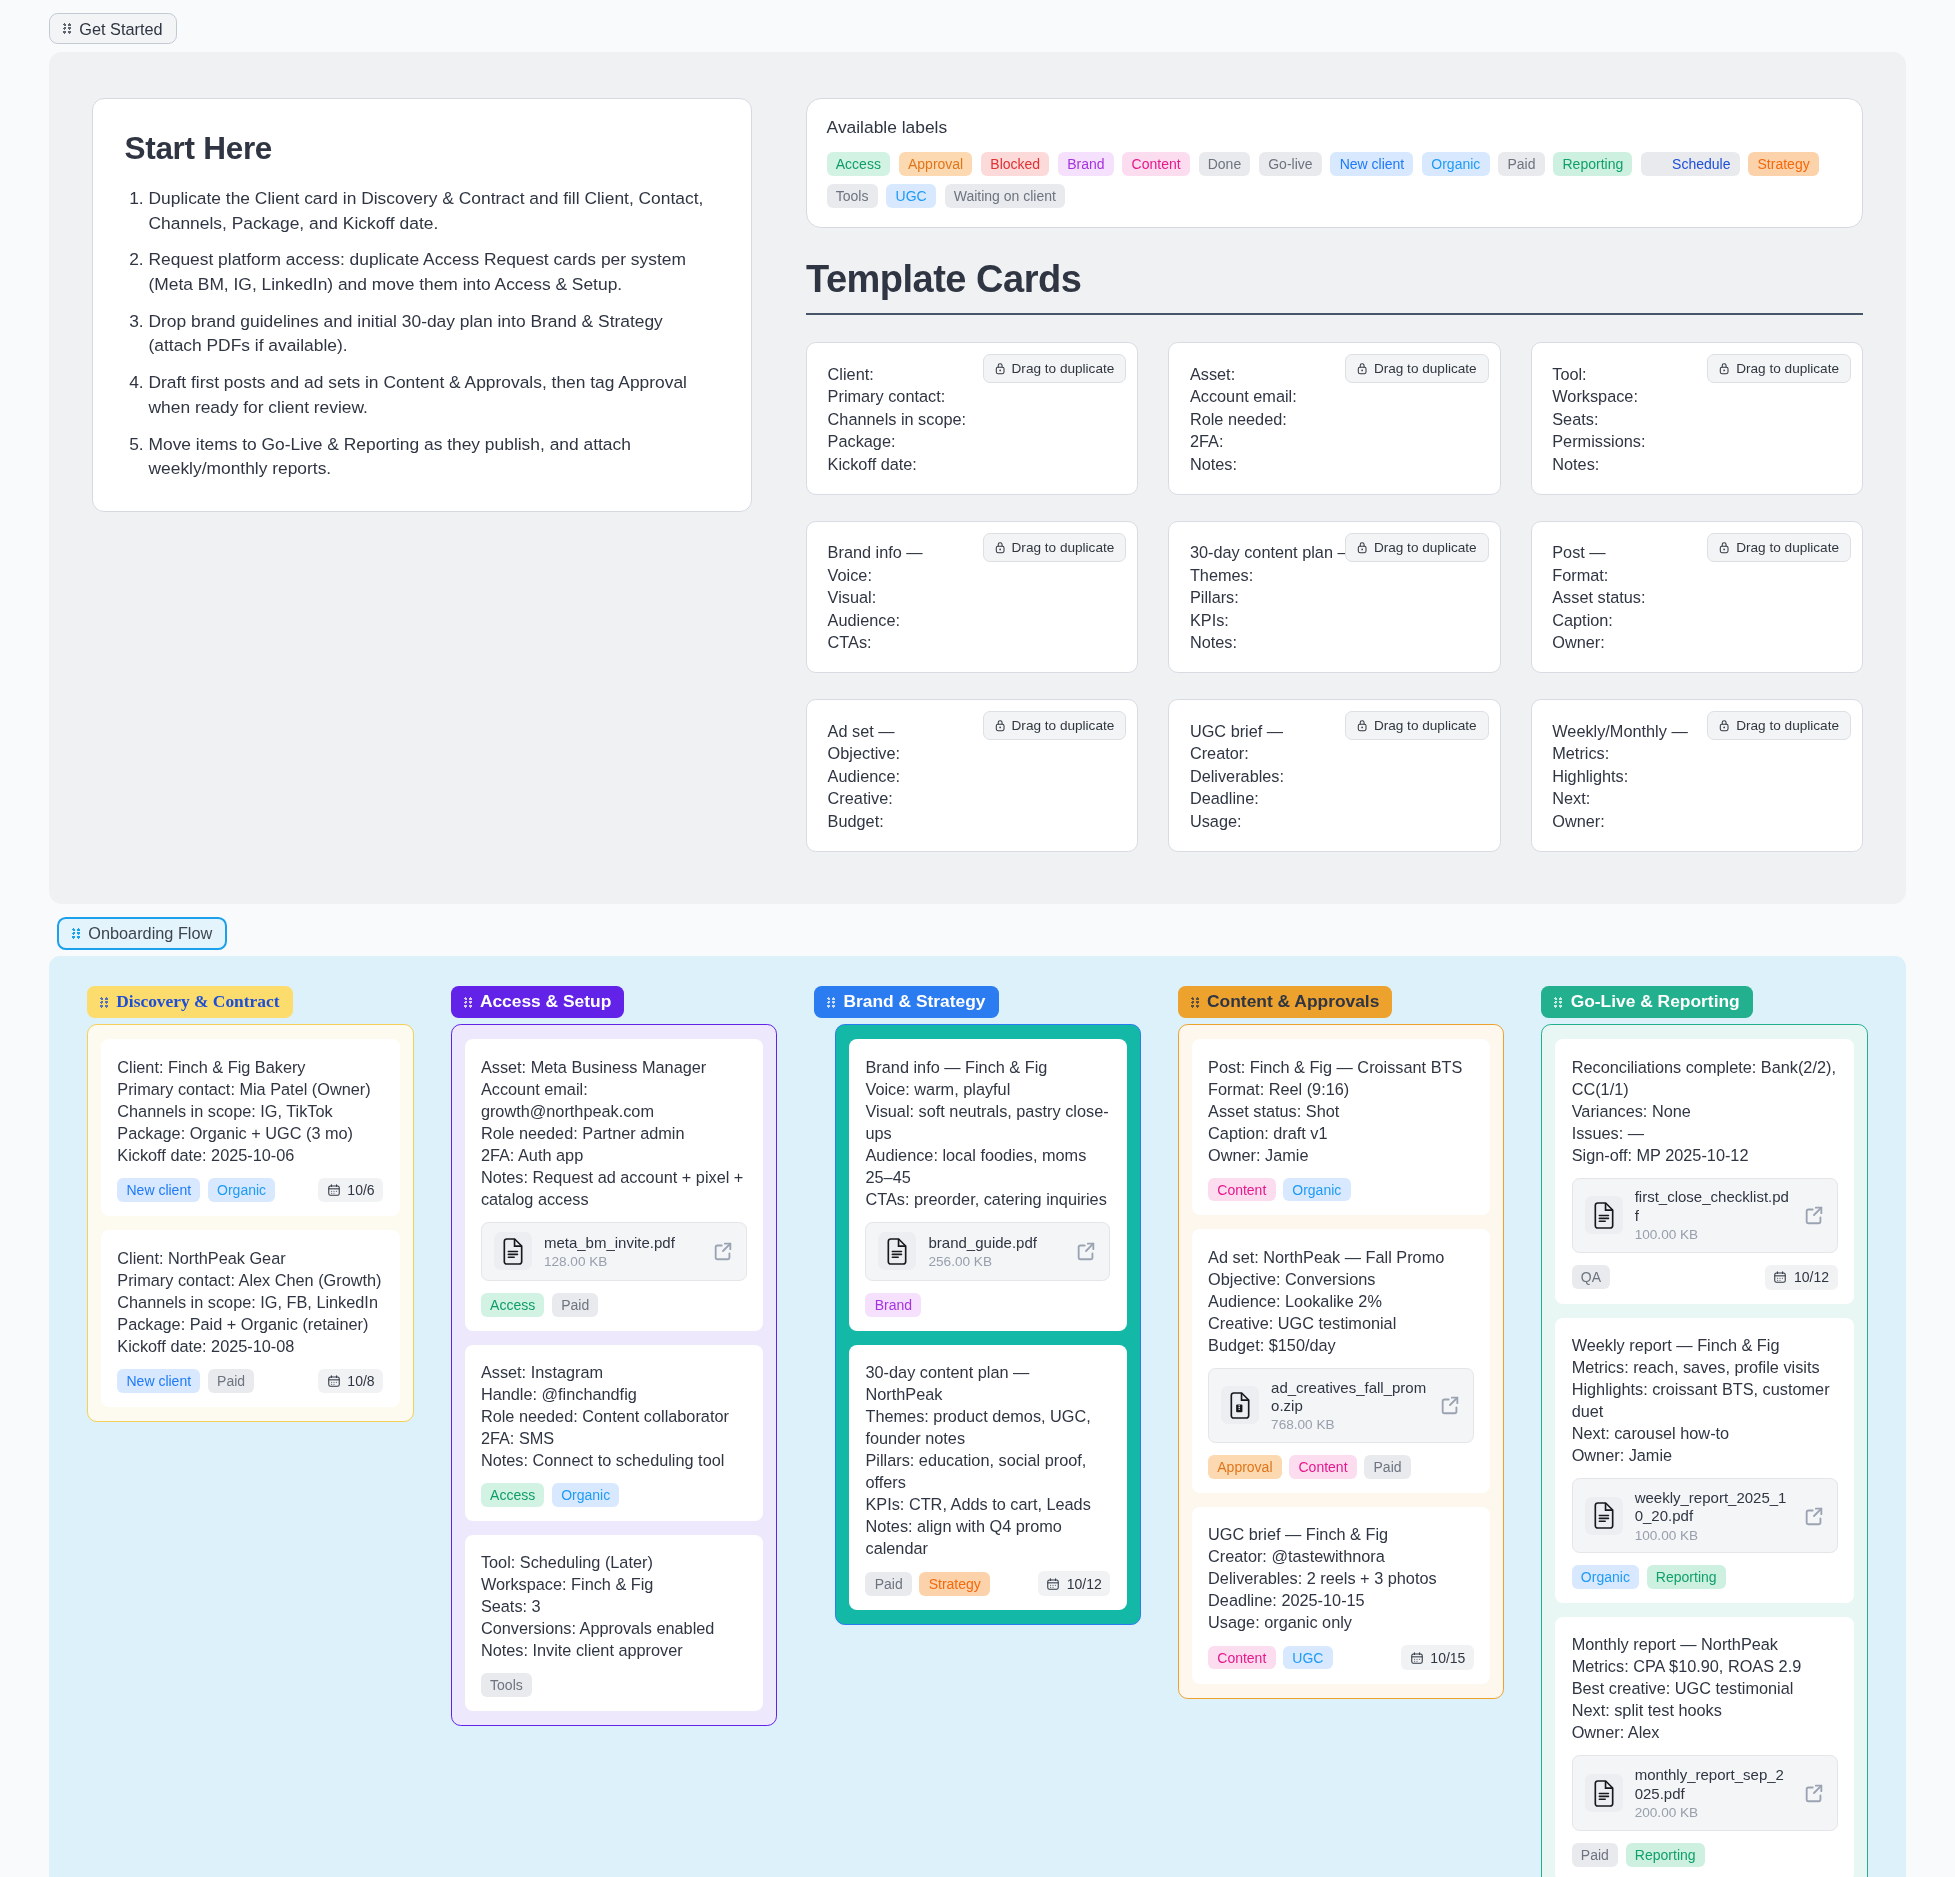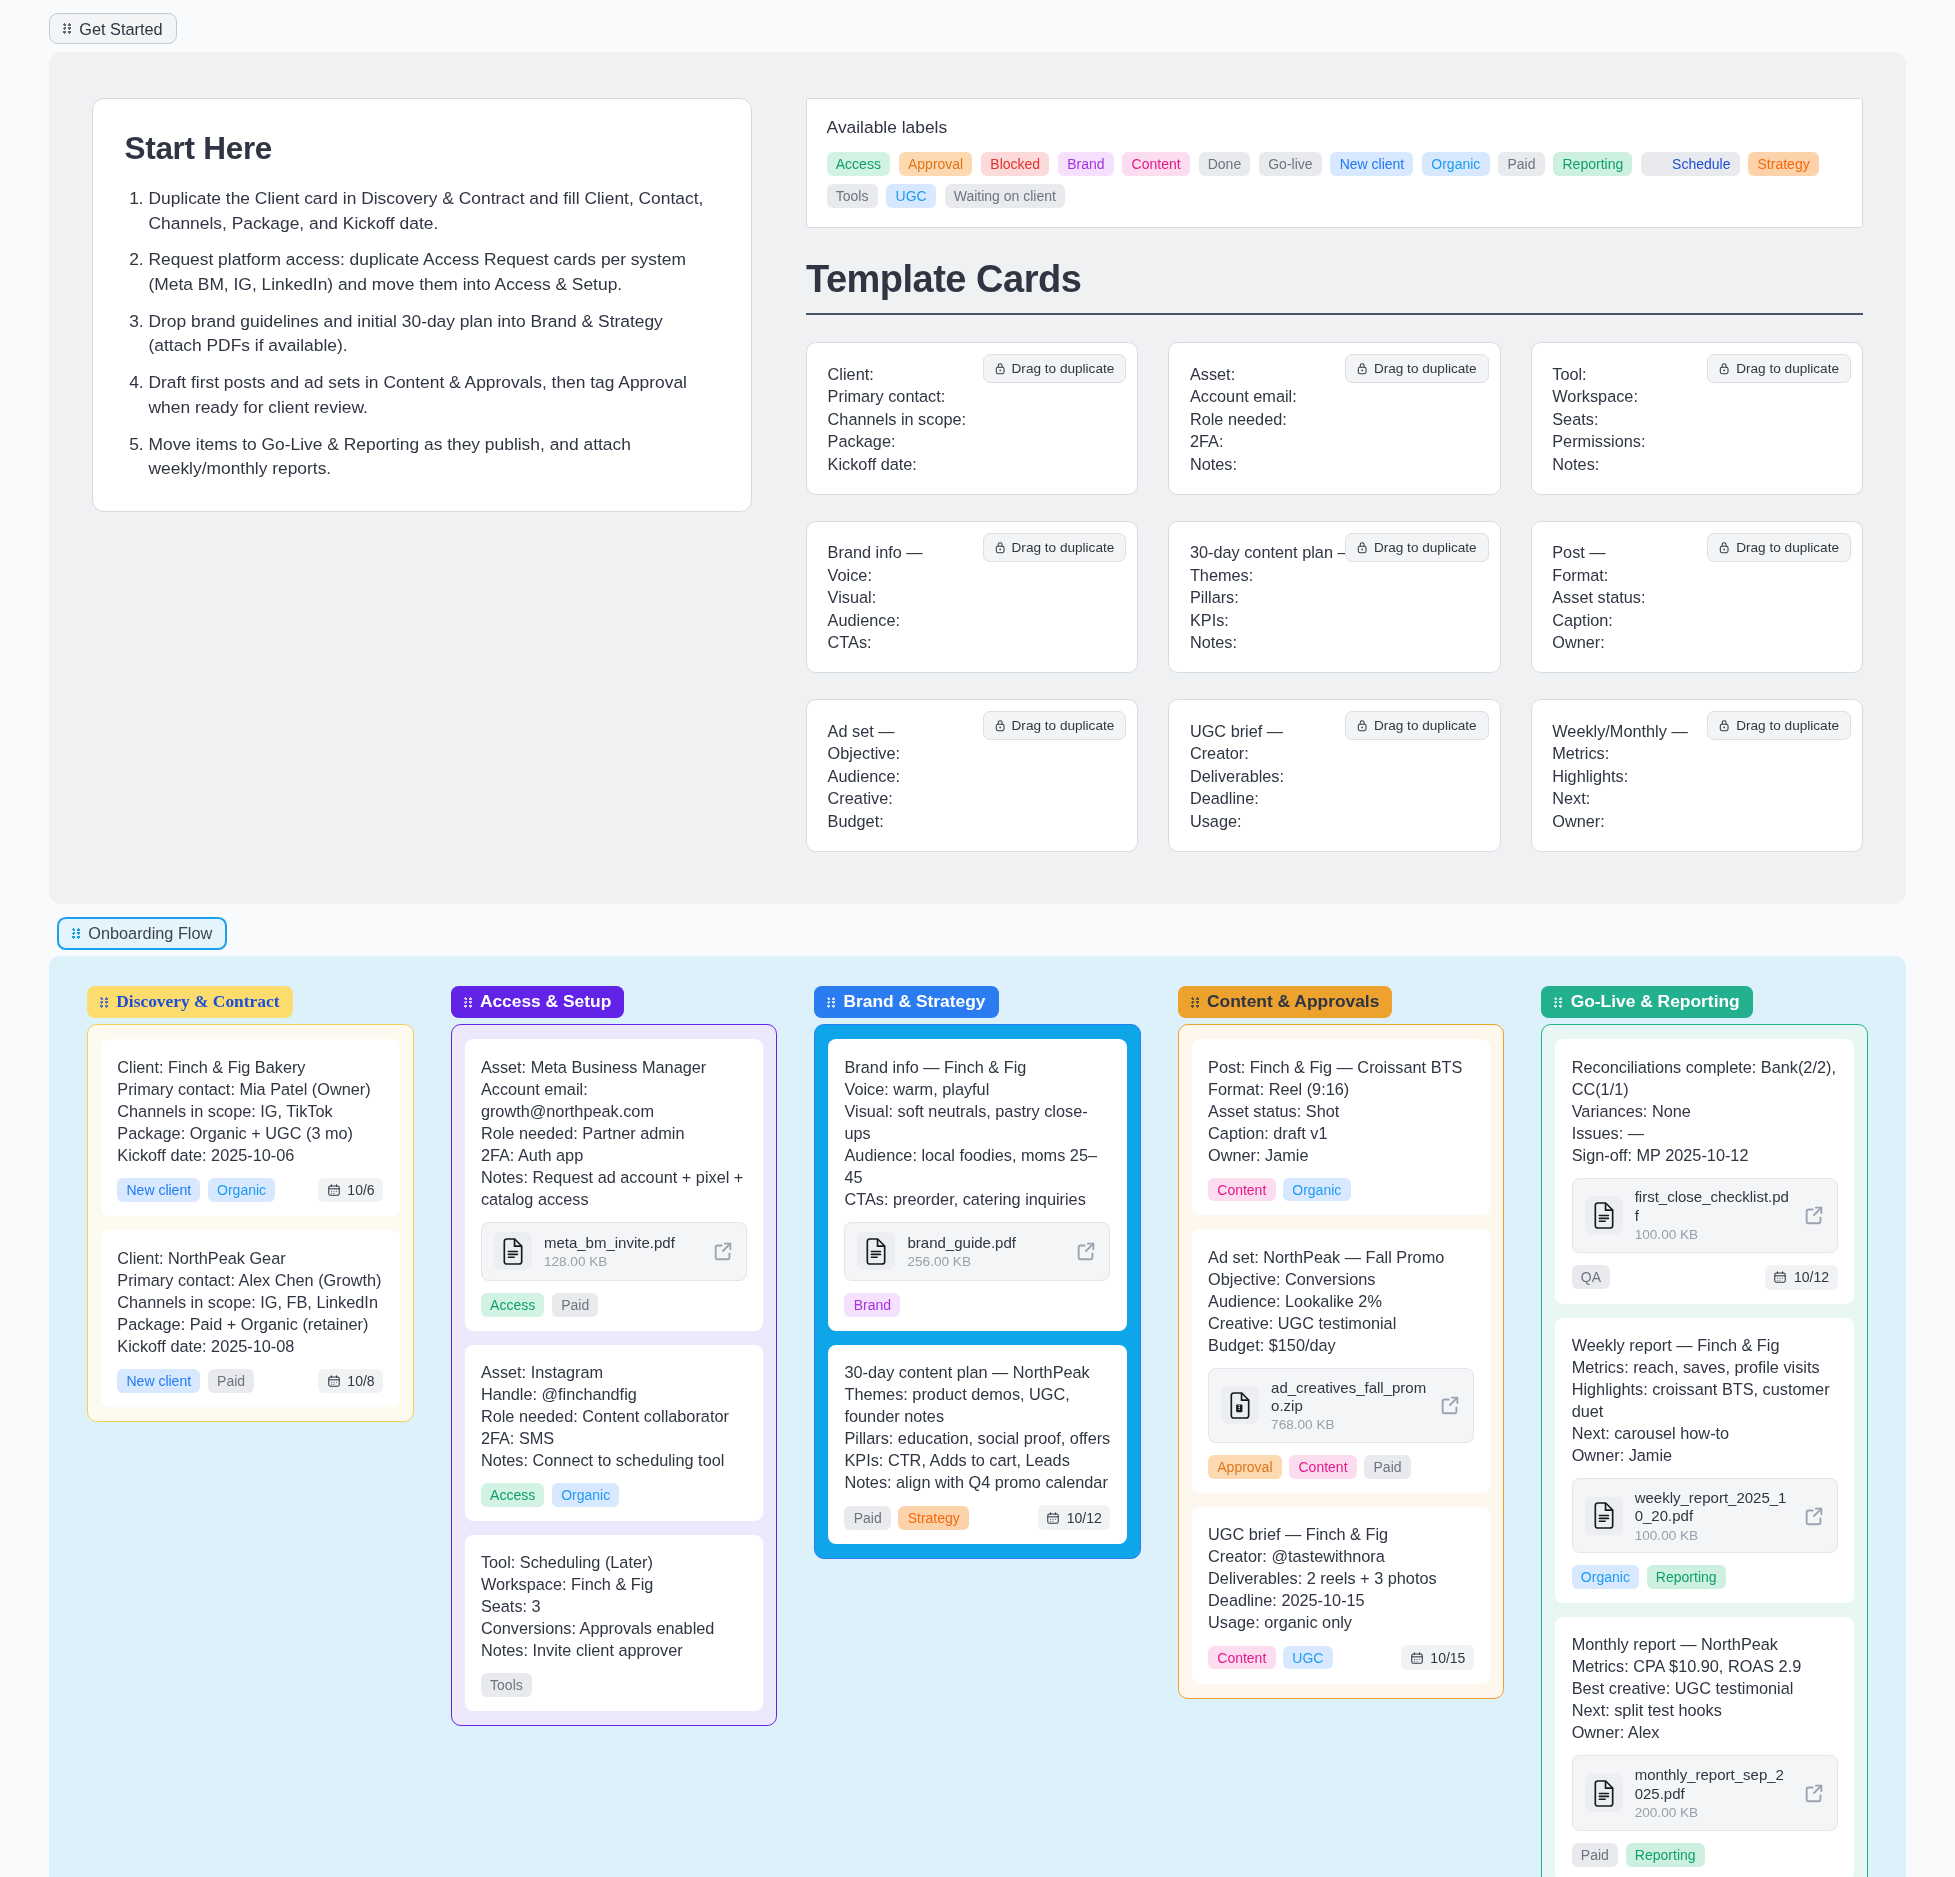--- a/index.html
+++ b/index.html
@@ -48,21 +48,21 @@
     border-radius: 12px; padding: 31.5px 31.5px 30px 31.5px;
   }
   .start-title { font-size: 31.5px; font-weight: 700; letter-spacing: -0.3px; margin-bottom: 18.5px; }
   .start-list { list-style: decimal; padding-left: 24px; }
   .start-list li { font-size: 17.4px; line-height: 1.42; margin-bottom: 12px; }
   .start-list li:last-child { margin-bottom: 0; }
 
   .right-col { flex: 1; min-width: 0; }
 
   .labels-card {
-    background: #fff; border: 1.1px solid #d6dae0; border-radius: 3px;
+    background: #fff; border: 1.1px solid #d6dae0; border-radius: 15px;
     padding: 18.5px 19.6px 19.6px 19.6px;
   }
   .labels-title { font-size: 17.4px; margin-bottom: 14px; }
   .chiprow { display: flex; flex-wrap: wrap; gap: 7.6px 8.7px; }
   .chip {
     font-size: 14px; padding: 4.9px 9.2px; border-radius: 6px;
     line-height: 1; white-space: nowrap;
   }
 
   .tpl-heading {
@@ -438,21 +438,21 @@
               <p>Conversions: Approvals enabled</p>
               <p>Notes: Invite client approver</p>
               <div class="card-meta">
                 <span class="chip" style="background: rgb(233, 234, 237); color: rgb(109, 116, 128);">Tools</span>
               </div>
             </div>
           </div></div>
         <div class="col"><div class="col-head" style="background: rgb(43, 124, 240); color: rgb(255, 255, 255);">
             <span class="grip"></span>
             <span>Brand &amp; Strategy</span>
-          </div><div class="col-body" style="background: #0ea5e9; border-color: rgb(43, 124, 240);">
+          </div><div class="col-body" style="background: #14b8a6; border-color: rgb(43, 124, 240); margin-left: 21px;">
             <div class="card">
               <p>Brand info — Finch &amp; Fig</p>
               <p>Voice: warm, playful</p>
               <p>Visual: soft neutrals, pastry close-ups</p>
               <p>Audience: local foodies, moms 25–45</p>
               <p>CTAs: preorder, catering inquiries</p>
               <div class="attach">
                 <div class="attach-ico">
                   <svg viewBox="0 0 24 28" width="24" height="27" fill="none">
                     <path d="M3 3.5A2.5 2.5 0 0 1 5.5 1h8.2L21 8.3v16.2a2.5 2.5 0 0 1-2.5 2.5h-13A2.5 2.5 0 0 1 3 24.5z" stroke="#15181d" stroke-width="1.7"></path>

